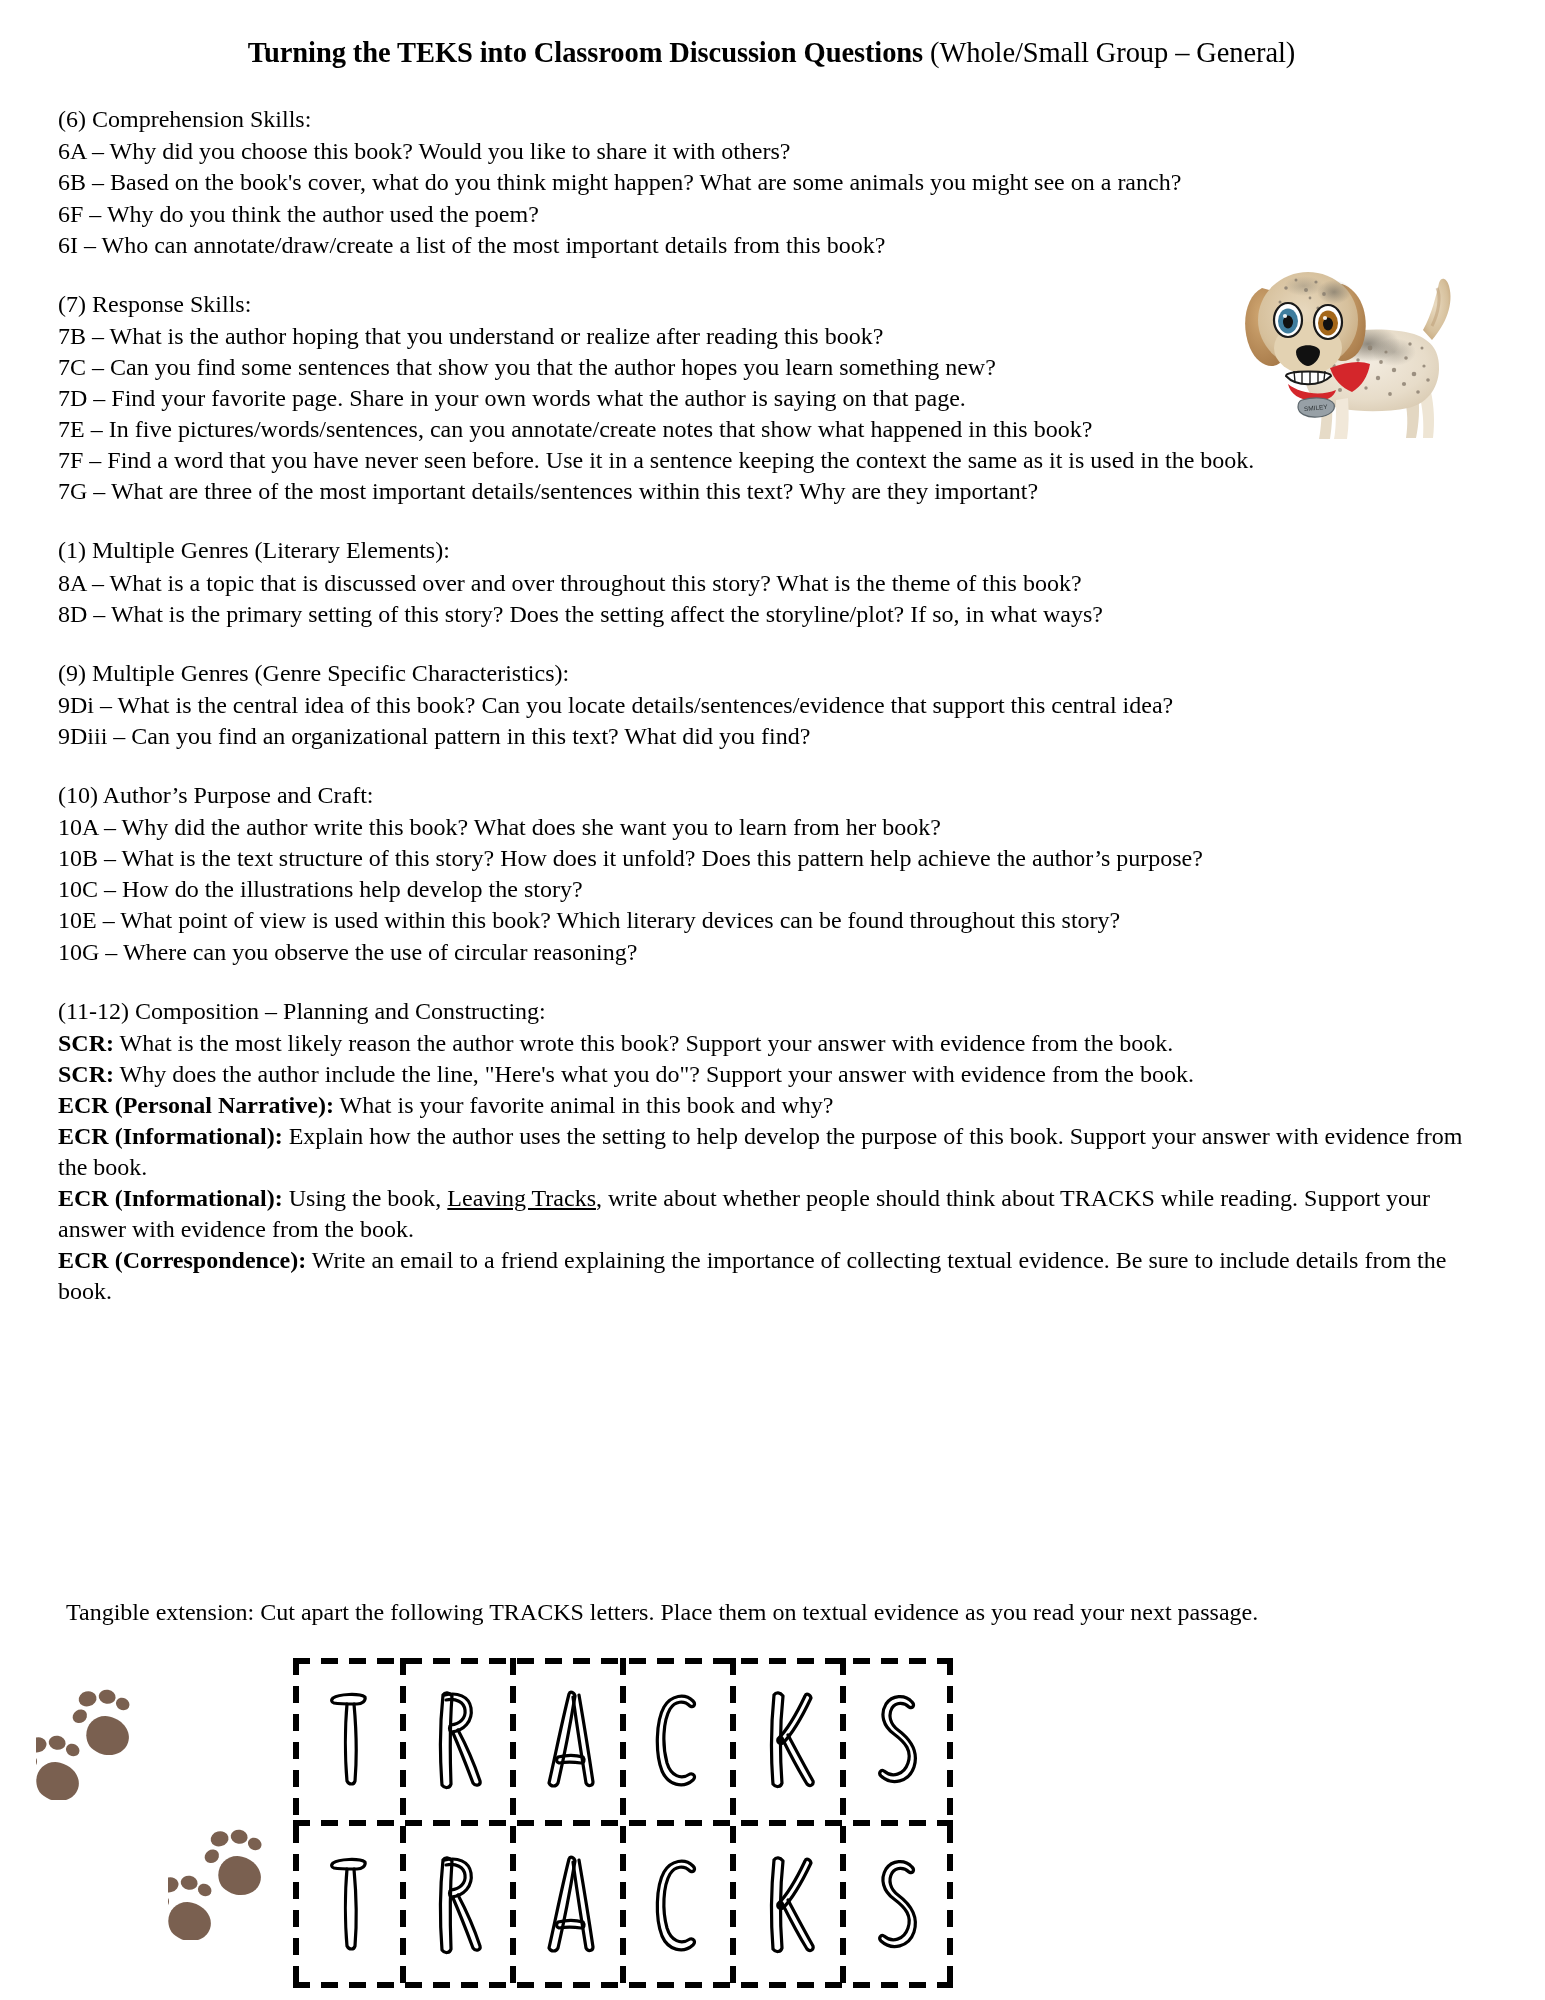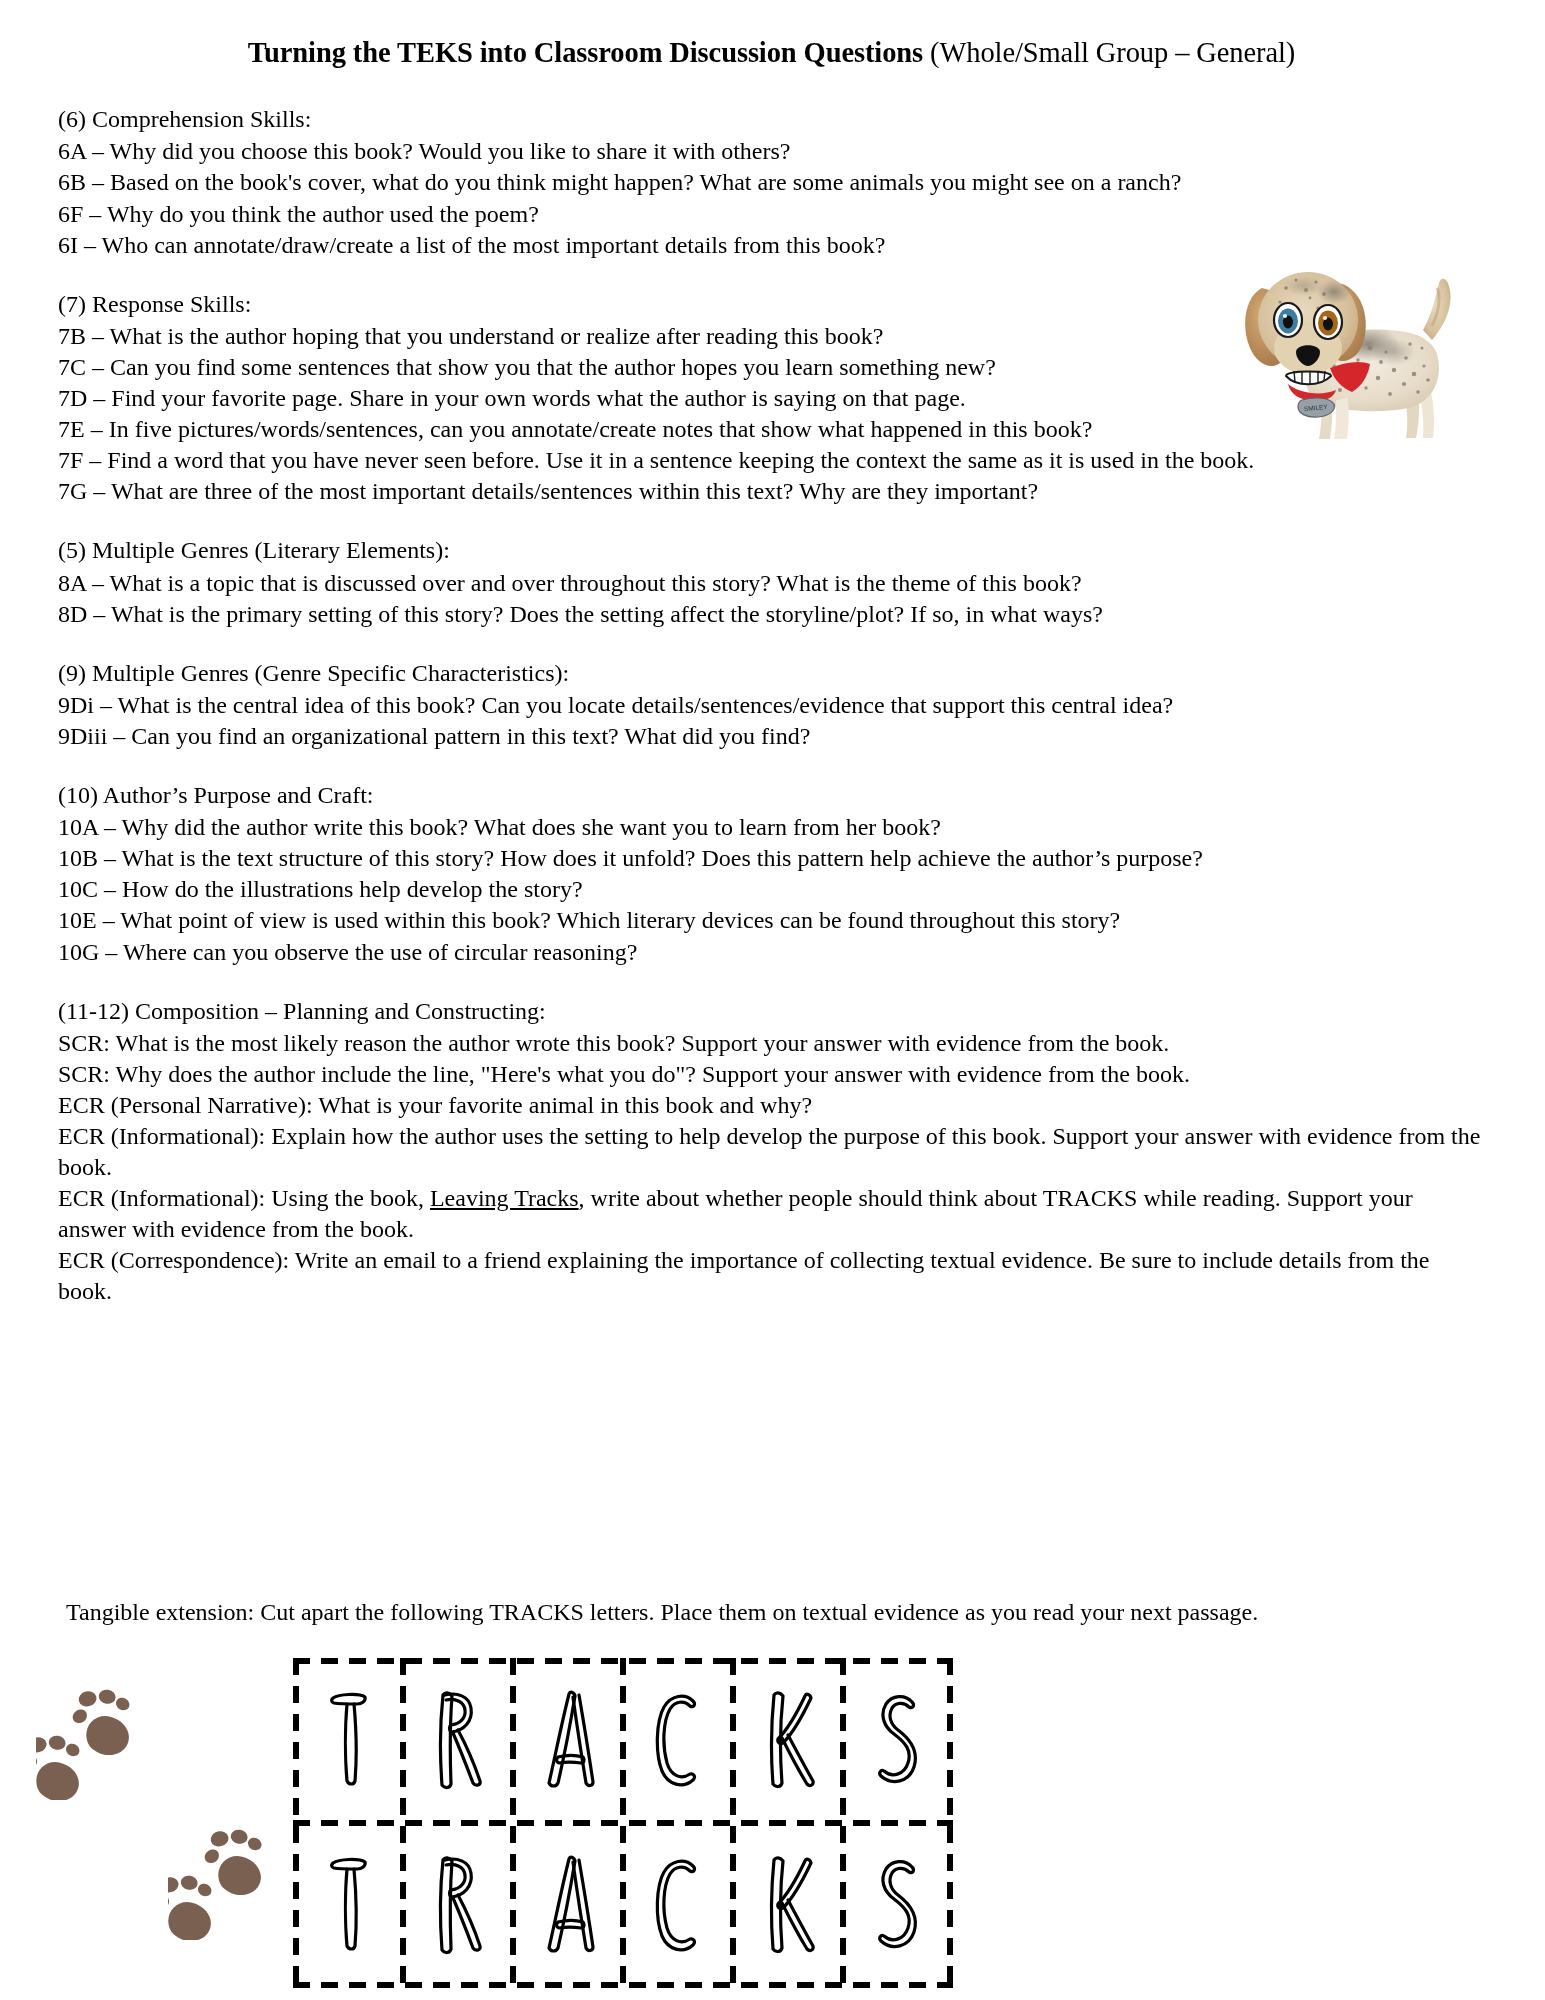--- a/index.html
+++ b/index.html
@@ -46,21 +46,21 @@
     font-weight: normal;
     line-height: 1.30;
     margin: 0 0 1px 0;
   }
   .line {
     font-size: 24px;
     line-height: 1.295;
     margin: 0;
     white-space: normal;
   }
-  .lbl { font-weight: normal; }
+  .lbl { font-weight: bold; }
   .uline { text-decoration: underline; }
 
   .tangible {
     font-size: 24px;
     line-height: 1.30;
     margin: 0;
     position: absolute;
     left: 66px;
     top: 1597px;
     width: 1440px;
@@ -134,21 +134,21 @@
     <div class="sec-head">(7) Response Skills:</div>
     <p class="line">7B – What is the author hoping that you understand or realize after reading this book?</p>
     <p class="line">7C – Can you find some sentences that show you that the author hopes you learn something new?</p>
     <p class="line">7D – Find your favorite page.  Share in your own words what the author is saying on that page.</p>
     <p class="line">7E – In five pictures/words/sentences, can you annotate/create notes that show what happened in this book?</p>
     <p class="line">7F – Find a word that you have never seen before.  Use it in a sentence keeping the context the same as it is used in the book.</p>
     <p class="line">7G – What are three of the most important details/sentences within this text?  Why are they important?</p>
   </div>
 
   <div class="section">
-    <div class="sec-head">(5) Multiple Genres (Literary Elements):</div>
+    <div class="sec-head">(1) Multiple Genres (Literary Elements):</div>
     <p class="line">8A – What is a topic that is discussed over and over throughout this story?  What is the theme of this book?</p>
     <p class="line">8D – What is the primary setting of this story?    Does the setting affect the storyline/plot?  If so, in what ways?</p>
   </div>
 
   <div class="section">
     <div class="sec-head">(9) Multiple Genres (Genre Specific Characteristics):</div>
     <p class="line">9Di – What is the central idea of this book?  Can you locate details/sentences/evidence that support this central idea?</p>
     <p class="line">9Diii – Can you find an organizational pattern in this text?  What did you find?</p>
   </div>
 

